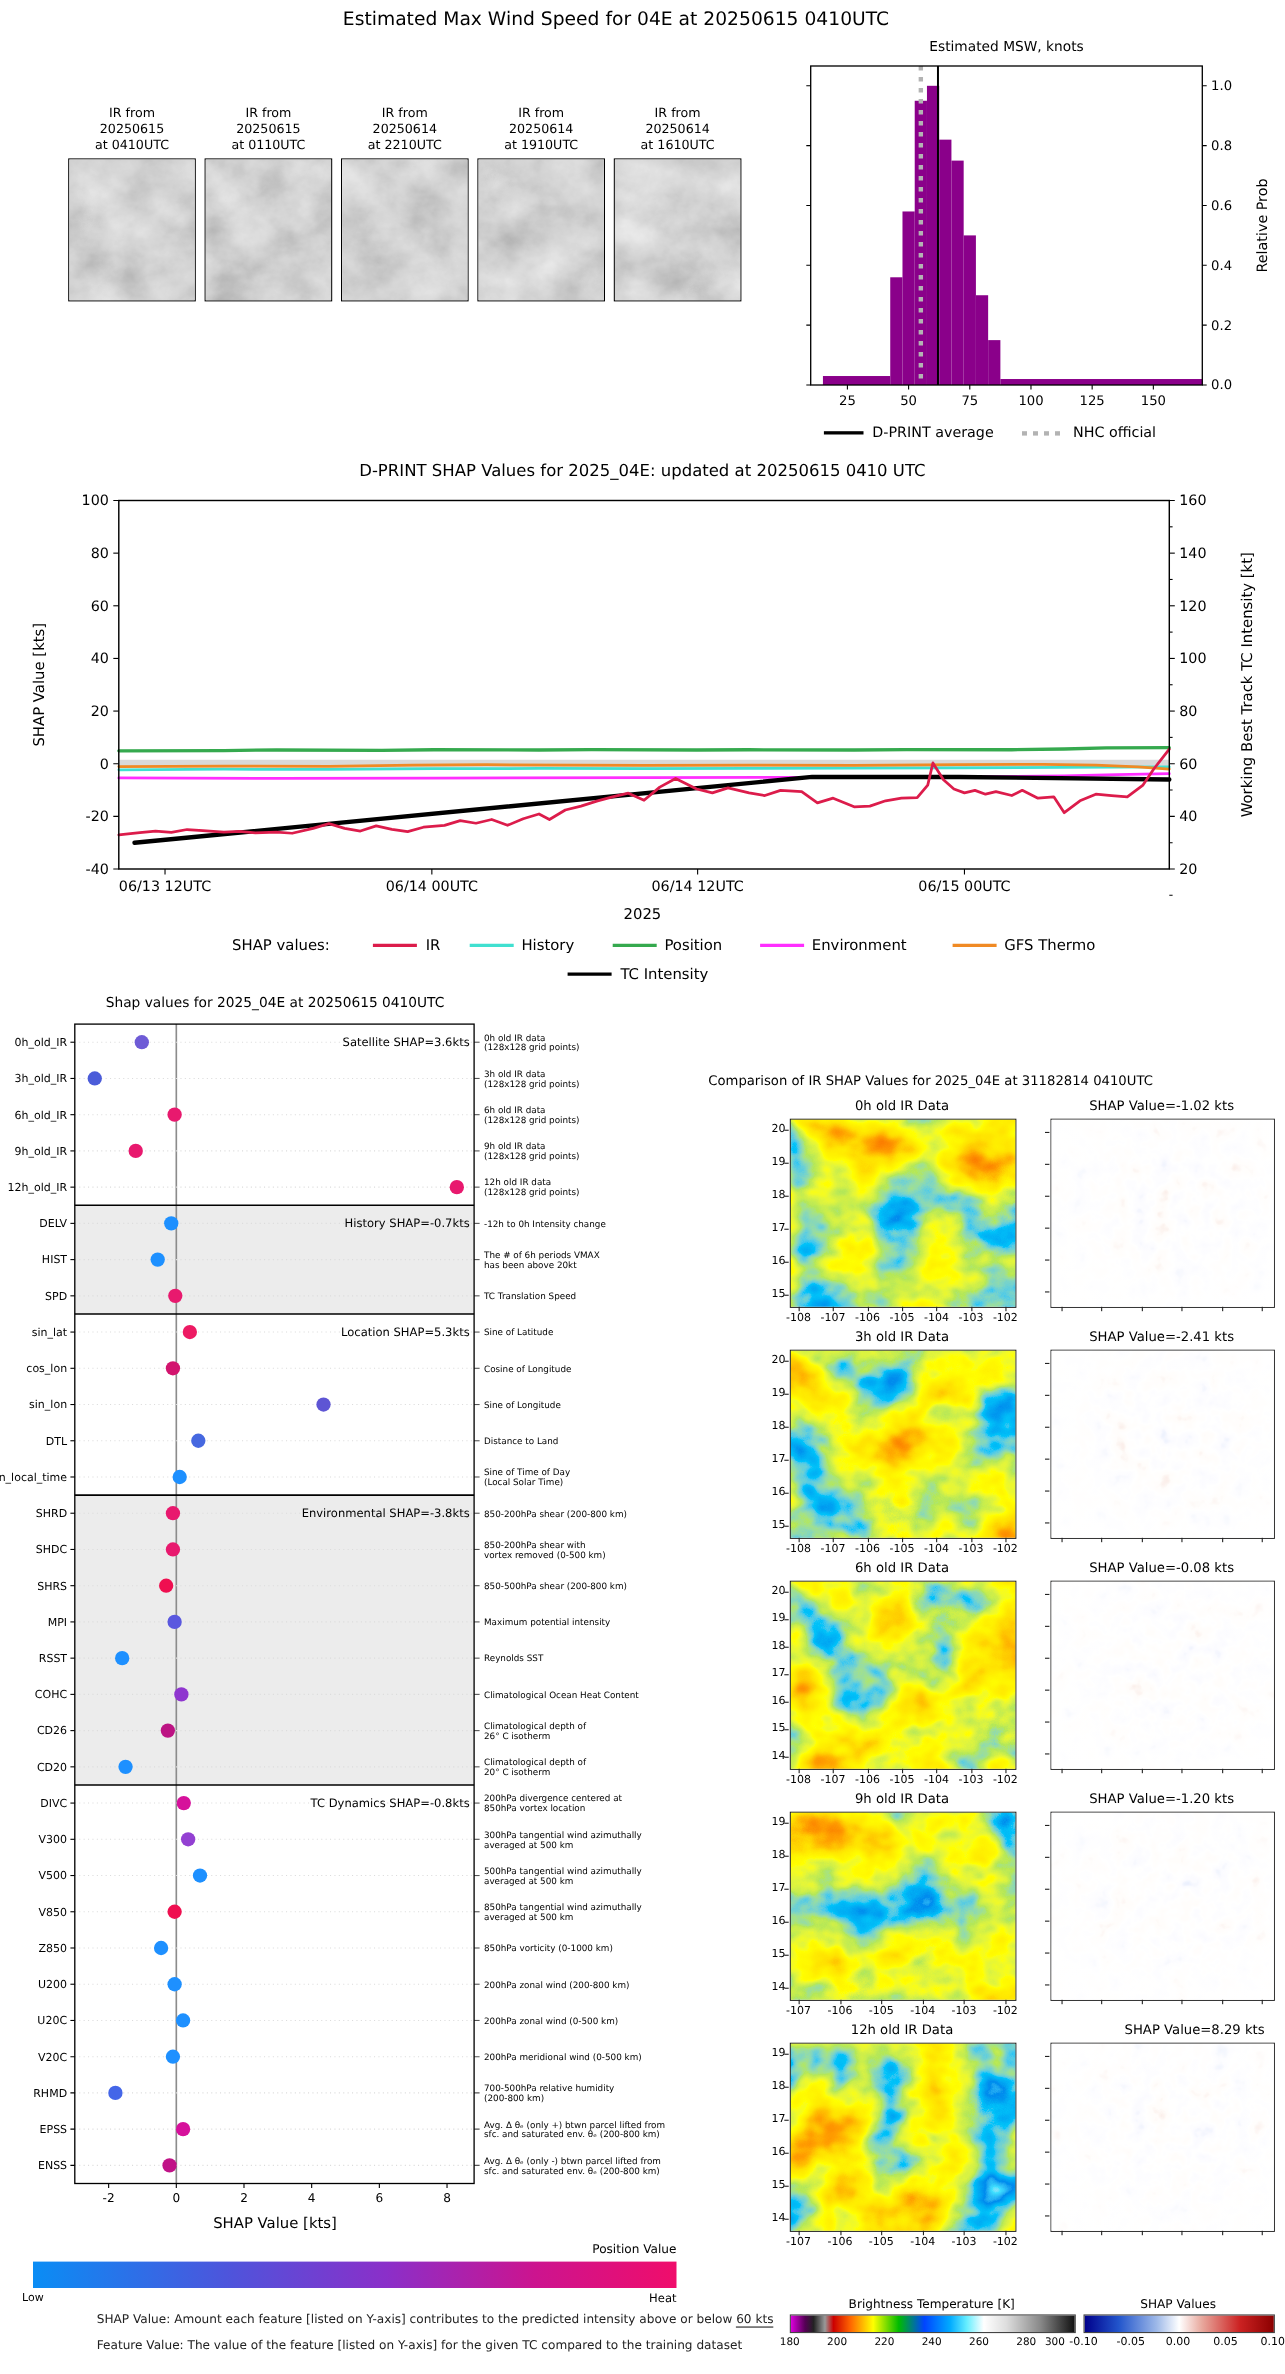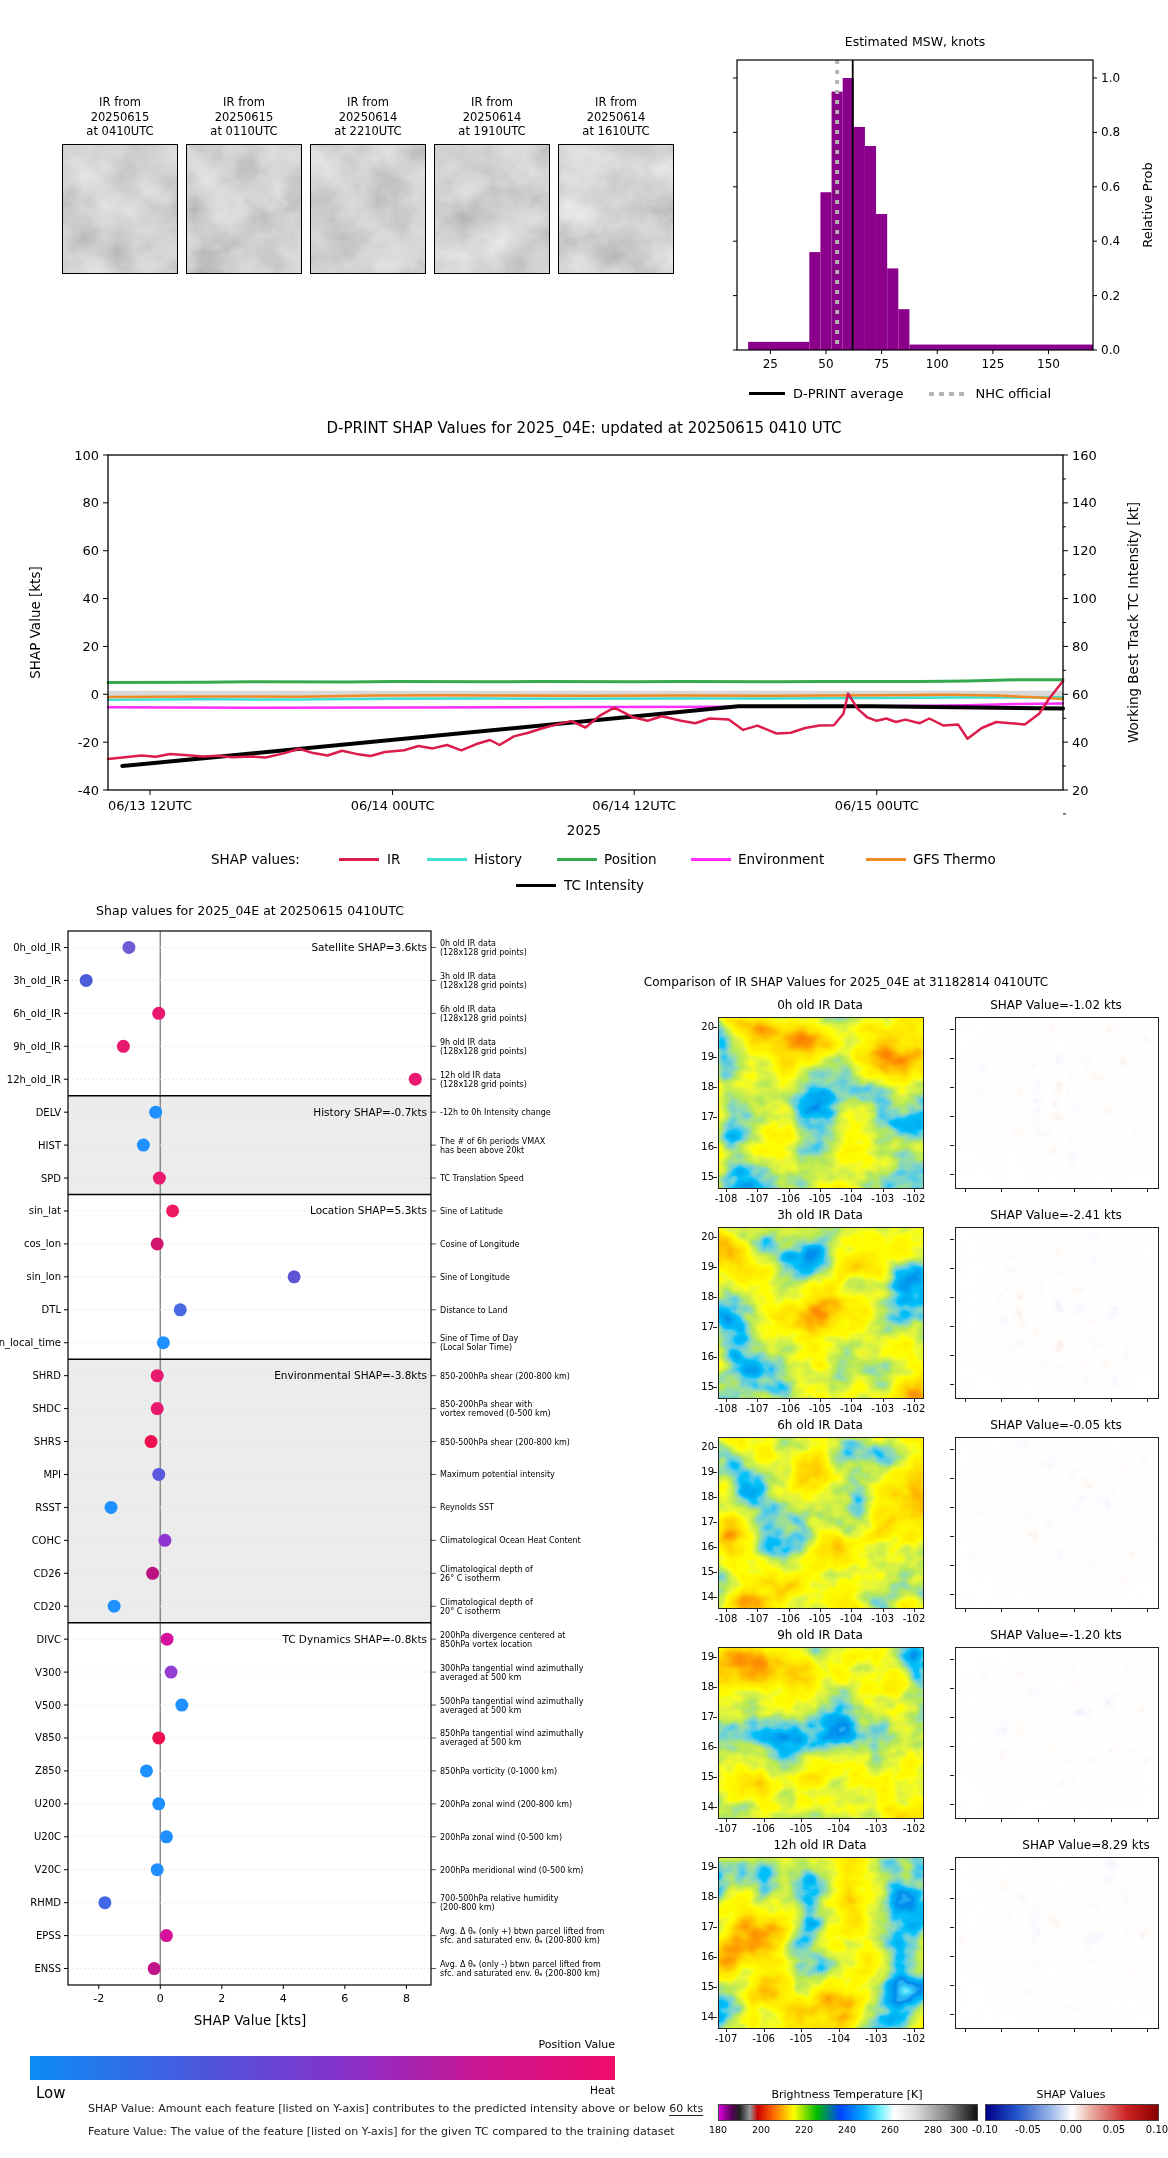--- a/index.html
+++ b/index.html
@@ -12,21 +12,21 @@
   .thumb .tlabel{text-align:center;font-size:11.5px;line-height:1.28;white-space:pre-line;height:44px;}
   .thumb svg{display:block;margin-top:5px;border:1px solid #000;}
   #hist-legend{left:660px;top:386px;width:480px;display:flex;justify-content:center;gap:26px;
                align-items:center;font-size:13px;}
   .leg-item{display:flex;align-items:center;gap:8px;}
   .solid-sample{width:36px;height:2.5px;background:#000;}
   .dot-sample{width:38px;height:4px;background:repeating-linear-gradient(90deg,#b3b3b3 0 5px,transparent 5px 10px);}
   #fv-label{left:395px;top:2038px;width:220px;text-align:right;font-size:11px;}
   #fv-bar{left:30px;top:2056px;width:585px;height:24px;
     background:linear-gradient(90deg,#0A8DF5 0%,#4D55DC 30%,#8B2FC9 55%,#CC148F 78%,#F00D6B 100%);}
-  #fv-low{left:36px;top:2084px;font-size:15px;}
+  #fv-low{left:20px;top:2084px;font-size:10px;}
   #fv-high{left:415px;top:2084px;width:200px;text-align:right;font-size:10.5px;}
   .footnote{left:88px;font-size:11px;color:#222;}
   .uline{border-bottom:1px solid #222;}
   #comp-title{left:530px;top:975px;width:632px;text-align:center;font-size:12px;}
   .map-sub{font-size:12px;text-align:center;}
   .map{border:1px solid #222;background:#fff;}
   .map svg{display:block;}
   .shap-fade{position:absolute;left:0;top:0;right:0;bottom:0;
     background:radial-gradient(ellipse at 55% 45%, rgba(255,255,255,0) 25%, rgba(255,255,255,0.85) 80%);}
   .latlab{position:absolute;width:24px;text-align:right;font-size:10px;line-height:12px;}
@@ -194,20 +194,21 @@
           <feComponentTransfer>
             <feFuncR type="table" tableValues="0.55 0.8 0.97 1 1 0.95 0.85"></feFuncR>
             <feFuncG type="table" tableValues="0.65 0.85 0.97 1 0.98 0.8 0.45"></feFuncG>
             <feFuncB type="table" tableValues="0.95 0.98 1 1 0.96 0.75 0.4"></feFuncB>
             <feFuncA type="table" tableValues="1 1"></feFuncA>
           </feComponentTransfer>
         </filter>
       </defs>
     </svg>
 
+  <div id="main-title" class="abs">Estimated Max Wind Speed for 04E at 20250615 0410UTC</div>
 
   <div id="thumbs" class="abs" style="left:0;top:0;"></div>
 
   <svg id="hist-svg" class="abs" style="left:700px;top:30px;" width="465" height="352">
       <text x="215" y="16" text-anchor="middle" font-size="12.5px">Estimated MSW, knots</text>
       <g>
         <rect x="48.125" y="311.84" width="61.1875" height="8.160000000000025" fill="#8A008A"></rect>
         <rect x="109.3125" y="222.07999999999998" width="11.125" height="97.92000000000002" fill="#8A008A"></rect>
         <rect x="120.4375" y="162.24" width="11.125" height="157.76" fill="#8A008A"></rect>
         <rect x="131.5625" y="61.60000000000002" width="11.125" height="258.4" fill="#8A008A"></rect>
@@ -689,21 +690,21 @@
       <div class="tickh" style="position: absolute; left: 950px; top: 1268px;"></div>
       <div class="tickv" style="position: absolute; left: 1037.8px; top: 1398px;"></div>
       <div class="tickh" style="position: absolute; left: 950px; top: 1297px;"></div>
       <div class="tickv" style="position: absolute; left: 1074.2px; top: 1398px;"></div>
       <div class="tickh" style="position: absolute; left: 950px; top: 1326px;"></div>
       <div class="tickv" style="position: absolute; left: 1110.6px; top: 1398px;"></div>
       <div class="tickh" style="position: absolute; left: 950px; top: 1355px;"></div>
       <div class="tickv" style="position: absolute; left: 1147px; top: 1398px;"></div>
       <div class="tickh" style="position: absolute; left: 950px; top: 1384px;"></div>
       <div class="map-sub" style="position: absolute; left: 718px; top: 1418px; width: 204px;">6h old IR Data</div>
-      <div class="map-sub" style="position: absolute; left: 955px; top: 1418px; width: 202px;">SHAP Value=-0.05 kts</div>
+      <div class="map-sub" style="position: absolute; left: 955px; top: 1418px; width: 202px;">SHAP Value=-0.08 kts</div>
       <div class="map" style="position: absolute; left: 718px; top: 1437px; width: 204px; height: 170px;">
         <svg width="204" height="170">
           <rect width="204" height="170" filter="url(#f-ir2)"></rect>
         </svg>
       </div>
       <div class="map" style="position: absolute; left: 955px; top: 1437px; width: 202px; height: 170px;">
         <svg width="202" height="170">
           <rect width="202" height="170" filter="url(#f-shap2)"></rect>
         </svg>
         <div class="shap-fade" style="position: absolute;"></div>

